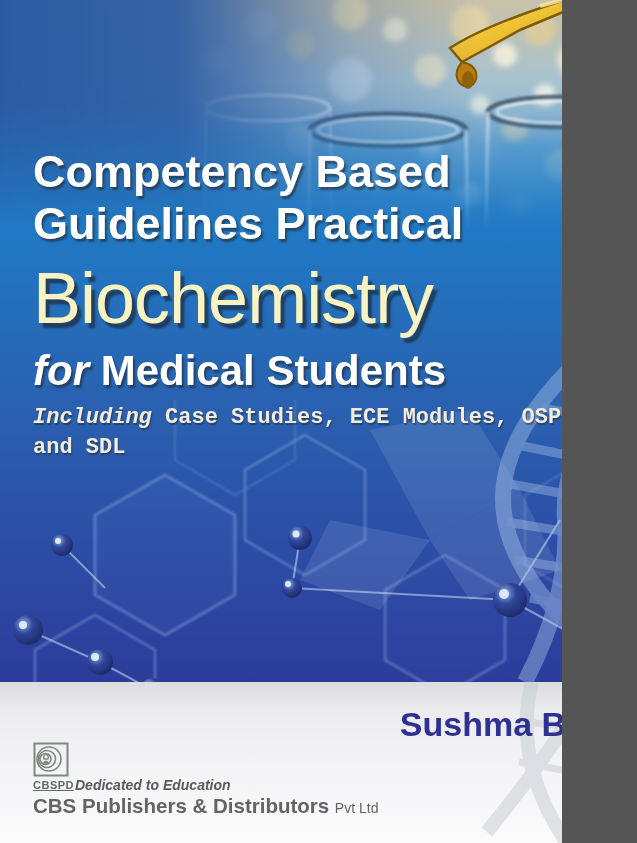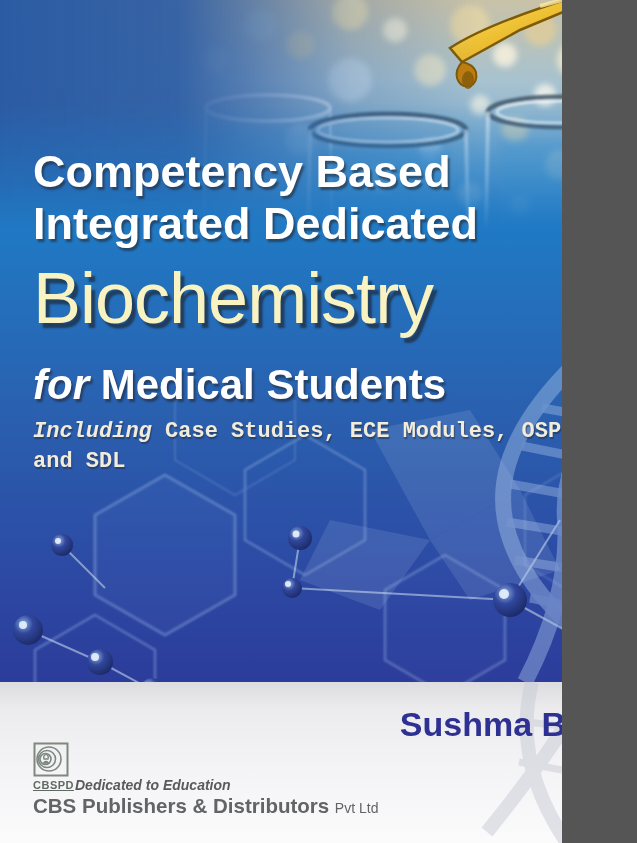--- a/index.html
+++ b/index.html
@@ -16,21 +16,21 @@
   .t-line{
     font-size:45px;font-weight:bold;letter-spacing:0px;line-height:52px;
     text-shadow:2px 3px 2px rgba(35,35,40,.55);
   }
   .t-main{
     font-size:72px;font-weight:normal;letter-spacing:-1px;line-height:92px;
     color:#f8f3c0;text-shadow:4px 5px 2px rgba(30,30,35,.6);
     margin-top:2px;
   }
   .t-sub{
-    font-size:42px;font-weight:bold;line-height:50px;margin-top:16px;
+    font-size:42px;font-weight:bold;line-height:50px;margin-top:2px;
     text-shadow:2px 3px 2px rgba(35,35,40,.55);
   }
   .t-sub .it{font-style:italic;}
   .t-includes{
     font-family:Liberation Mono, monospace;
     font-size:22px;font-weight:bold;color:#f2ecdb;line-height:30px;
     margin-top:7px;text-shadow:1px 2px 1px rgba(35,35,40,.45);
     letter-spacing:0px;
   }
   .t-includes .it{font-style:italic;}
@@ -241,21 +241,21 @@
         <line x1="80" y1="134" x2="158" y2="148"></line>
         <line x1="77" y1="172" x2="150" y2="184"></line>
         <line x1="85" y1="210" x2="148" y2="220"></line>
         <line x1="100" y1="248" x2="140" y2="256"></line>
       </g>
     </g>
   </svg>
 
   <div class="titles">
     <div class="t-line">Competency Based</div>
-    <div class="t-line">Integrated Dedicated</div>
+    <div class="t-line">Guidelines Practical</div>
     <div class="t-main">Biochemistry</div>
     <div class="t-sub"><span class="it">for</span><span> Medical Students</span></div>
     <div class="t-includes"><span class="it">Including</span><span> Case Studies, ECE Modules, OSPE and SDL</span></div>
   </div>
 
   <div class="band">
 
     <svg style="position:absolute;right:0;top:0;" width="180" height="161" viewBox="0 0 180 161">
       <g stroke="#c6c9d4" fill="none" opacity=".5">
         <path d="M75,0 Q55,80 110,161" stroke-width="14"></path>

